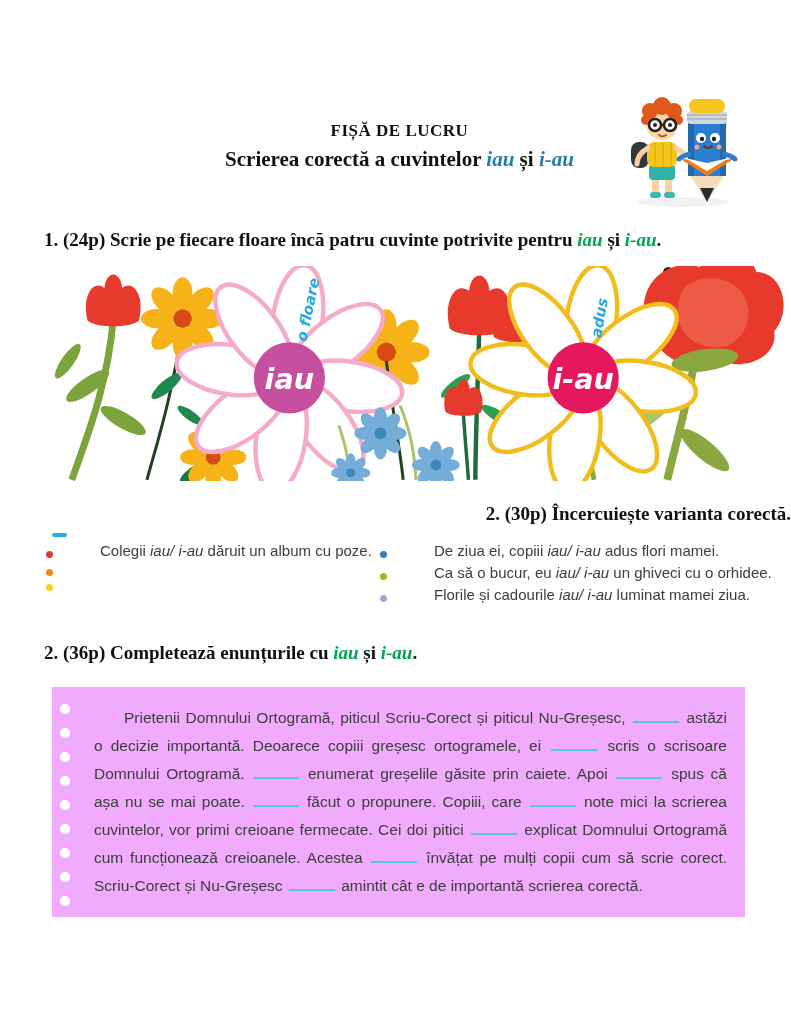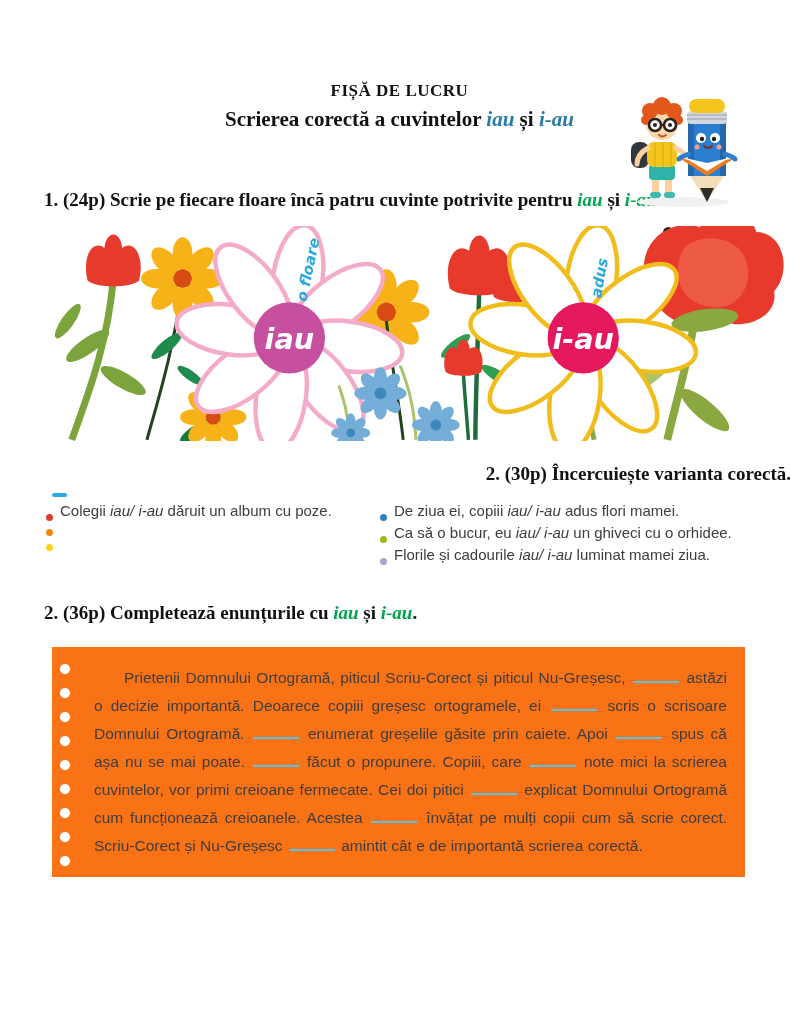--- a/index.html
+++ b/index.html
@@ -1,20 +1,20 @@
 <!DOCTYPE html>
 <html><head>
 <meta charset="utf-8">
 <style>
   html,body { margin:0; padding:0; background:#ffffff; }
   .page { width:791px; height:1024px; position:relative; overflow:hidden; background:#fff;
           font-family:"Liberation Serif", serif; color:#111; }
 
   
-  .header { text-align:center; padding-top:80px;margin-left:8px; }
+  .header { text-align:center; padding-top:120px;margin-left:8px; }
   .doc-title { font-size:17px; font-weight:bold; letter-spacing:.5px; line-height:22px; }
   .doc-subtitle { font-size:21px; font-weight:bold; line-height:28px; margin-top:3px; }
   .it { font-style:italic; }
 
   .mascot { position:absolute; top:96px; right:50px; width:120px; height:112px; }
 
   
   .q-heading { font-size:19px; font-weight:bold; padding-left:44px; line-height:25px; }
   .q1 { margin-top:54px; }
   .q2 { margin-top:20px;text-align:right; }
@@ -28,27 +28,27 @@
                 font-size:15px; }
 
   
   .bullets-row { position:relative; display:flex; padding-left:46px; margin-top:14px;
                  font-family:"Liberation Sans", sans-serif; font-size:15px; color:#3d3d3d; }
   .dash { position:absolute; top:-7px; left:52px; width:15px; height:4px;
           background:#29abe2; border-radius:2px; }
   .col { list-style:none; margin:0; padding:0; }
   .col-left  { width:334px; }
   .col-right { width:400px; }
-  .bullet-item { display:flex; align-items:flex-end; line-height:21px; margin-bottom:1px; }
+  .bullet-item { display:flex; align-items:center; line-height:21px; margin-bottom:1px;gap:40px; }
   .dot { width:7px; height:7px; border-radius:50%; margin:7px 7px 0 0; flex:none; background:#999; }
   .choice { font-style:italic; }
 
   
   .fill-box { position:relative; margin:22px 0 0 52px; width:693px; box-sizing:border-box;
-              background:#f97316; padding:17px 18px 17px 42px; }
+              background:#f0abfc; padding:17px 18px 17px 42px; }
   .dots { position:absolute; left:5px; top:10px; bottom:10px; width:16px;
           background-image:radial-gradient(circle at 8px 12px, #ffffff 4.5px, rgba(255,255,255,0) 5.5px);
           background-size:16px 24px; background-repeat:repeat-y; }
   .fill-paragraph { margin:0; font-family:"Liberation Sans", sans-serif; font-size:15.5px;
                     line-height:28px; color:#3d3d3d; text-align:justify; text-indent:30px; }
   .blank { display:inline-block; width:46px; height:13px; border-bottom:2px solid #56c3e8;
            margin:0 2px; vertical-align:baseline; }
 </style>
 </head>
 <body>

